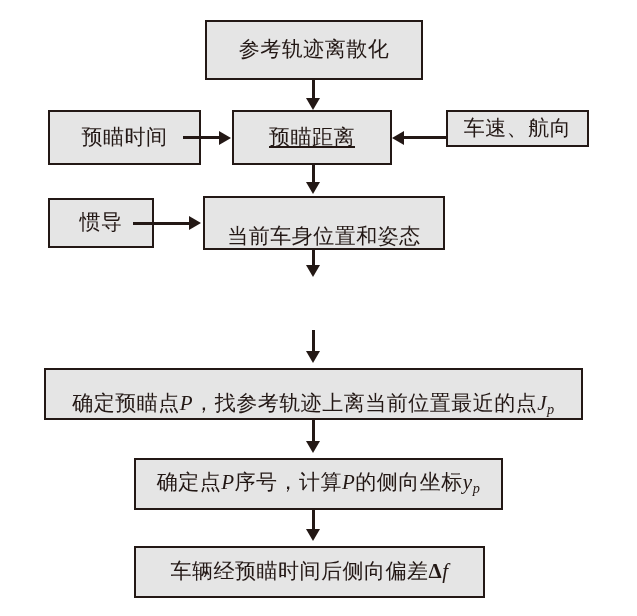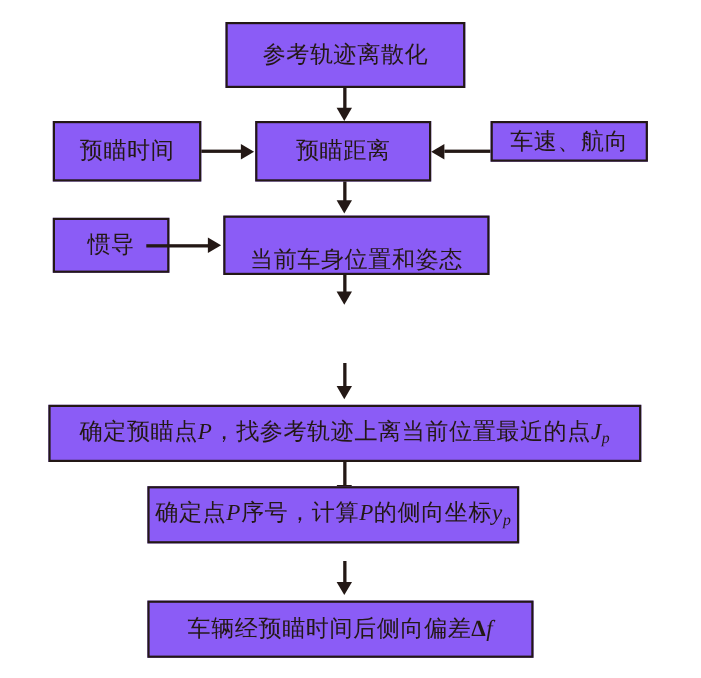--- a/index.html
+++ b/index.html
@@ -12,21 +12,21 @@
     width: 637px;
     height: 616px;
     background: #ffffff;
     font-family: "Liberation Serif", "DejaVu Serif", serif;
     overflow: hidden;
   }
   .node {
     position: absolute;
     box-sizing: border-box;
     border: 2.5px solid #231815;
-    background: #8b5cf6;
+    background: #e5e5e5;
     display: flex;
     align-items: center;
     justify-content: center;
     color: #231815;
     line-height: 1.1;
     white-space: nowrap;
   }
   .node .txt {
     font-size: 21px;
     letter-spacing: 0.5px;
@@ -77,28 +77,28 @@
 
 <div id="canvas">
 
   <div class="node" style="left:205px; top:20px; width:218px; height:60px;">
     <span class="txt">参考轨迹离散化</span>
   </div>
 
   <div class="ln v" style="left:312px; top:80px; height:20px;"></div>
   <div class="arw down" style="left:306px; top:98px;"></div>
 
-  <div class="node small" style="left:48px; top:110px; width:135px; height:55px;font-family:Liberation Serif, serif;">
+  <div class="node small" style="left:48px; top:110px; width:153px; height:55px;font-family:Liberation Serif, serif;">
     <span class="txt">预瞄时间</span>
   </div>
 
   <div class="ln h" style="left:183px; top:136px; width:38px;"></div>
   <div class="arw right" style="left:219px; top:131px;"></div>
 
-  <div class="node" style="left:232px; top:110px; width:160px; height:55px;">
+  <div class="node" style="left:232px; top:110px; width:160px; height:55px;text-decoration:underline;">
     <span class="txt">预瞄距离</span>
   </div>
 
   <div class="ln h" style="left:404px; top:136px; width:42px;"></div>
   <div class="arw left" style="left:392px; top:131px;"></div>
 
   <div class="node small" style="left:446px; top:110px; width:143px; height:37px;">
     <span class="txt">车速、航向</span>
   </div>
 
@@ -116,30 +116,30 @@
     <span class="txt">当前车身位置和姿态</span>
   </div>
 
   <div class="ln v" style="left:312px; top:250px; height:16px;"></div>
   <div class="arw down" style="left:306px; top:265px;"></div>
 
 
   <div class="ln v" style="left:312px; top:330px; height:22px;"></div>
   <div class="arw down" style="left:306px; top:351px;"></div>
 
-  <div class="node wide" style="left:44px; top:368px; width:539px; height:52px;">
+  <div class="node wide" style="left:44px; top:368px; width:539px; height:52px;align-items:flex-end;">
     <span class="txt">
       <span>确定预瞄点</span><i class="v">P</i><span>，找参考轨迹上离当前位置最近的点</span><i class="v">J</i><sub class="sb">p</sub>
     </span>
   </div>
 
   <div class="ln v" style="left:312px; top:420px; height:22px;"></div>
   <div class="arw down" style="left:306px; top:441px;"></div>
 
-  <div class="node" style="left:134px; top:442px; width:338px; height:52px;">
+  <div class="node" style="left:134px; top:458px; width:369px; height:52px;">
     <span class="txt">
       <span>确定点</span><i class="v">P</i><span>序号，计算</span><i class="v">P</i><span>的侧向坐标</span><i class="v">y</i><sub class="sb">p</sub>
     </span>
   </div>
 
   <div class="ln v" style="left:312px; top:510px; height:20px;"></div>
   <div class="arw down" style="left:306px; top:529px;"></div>
 
   <div class="node" style="left:134px; top:546px; width:351px; height:52px;">
     <span class="txt">

